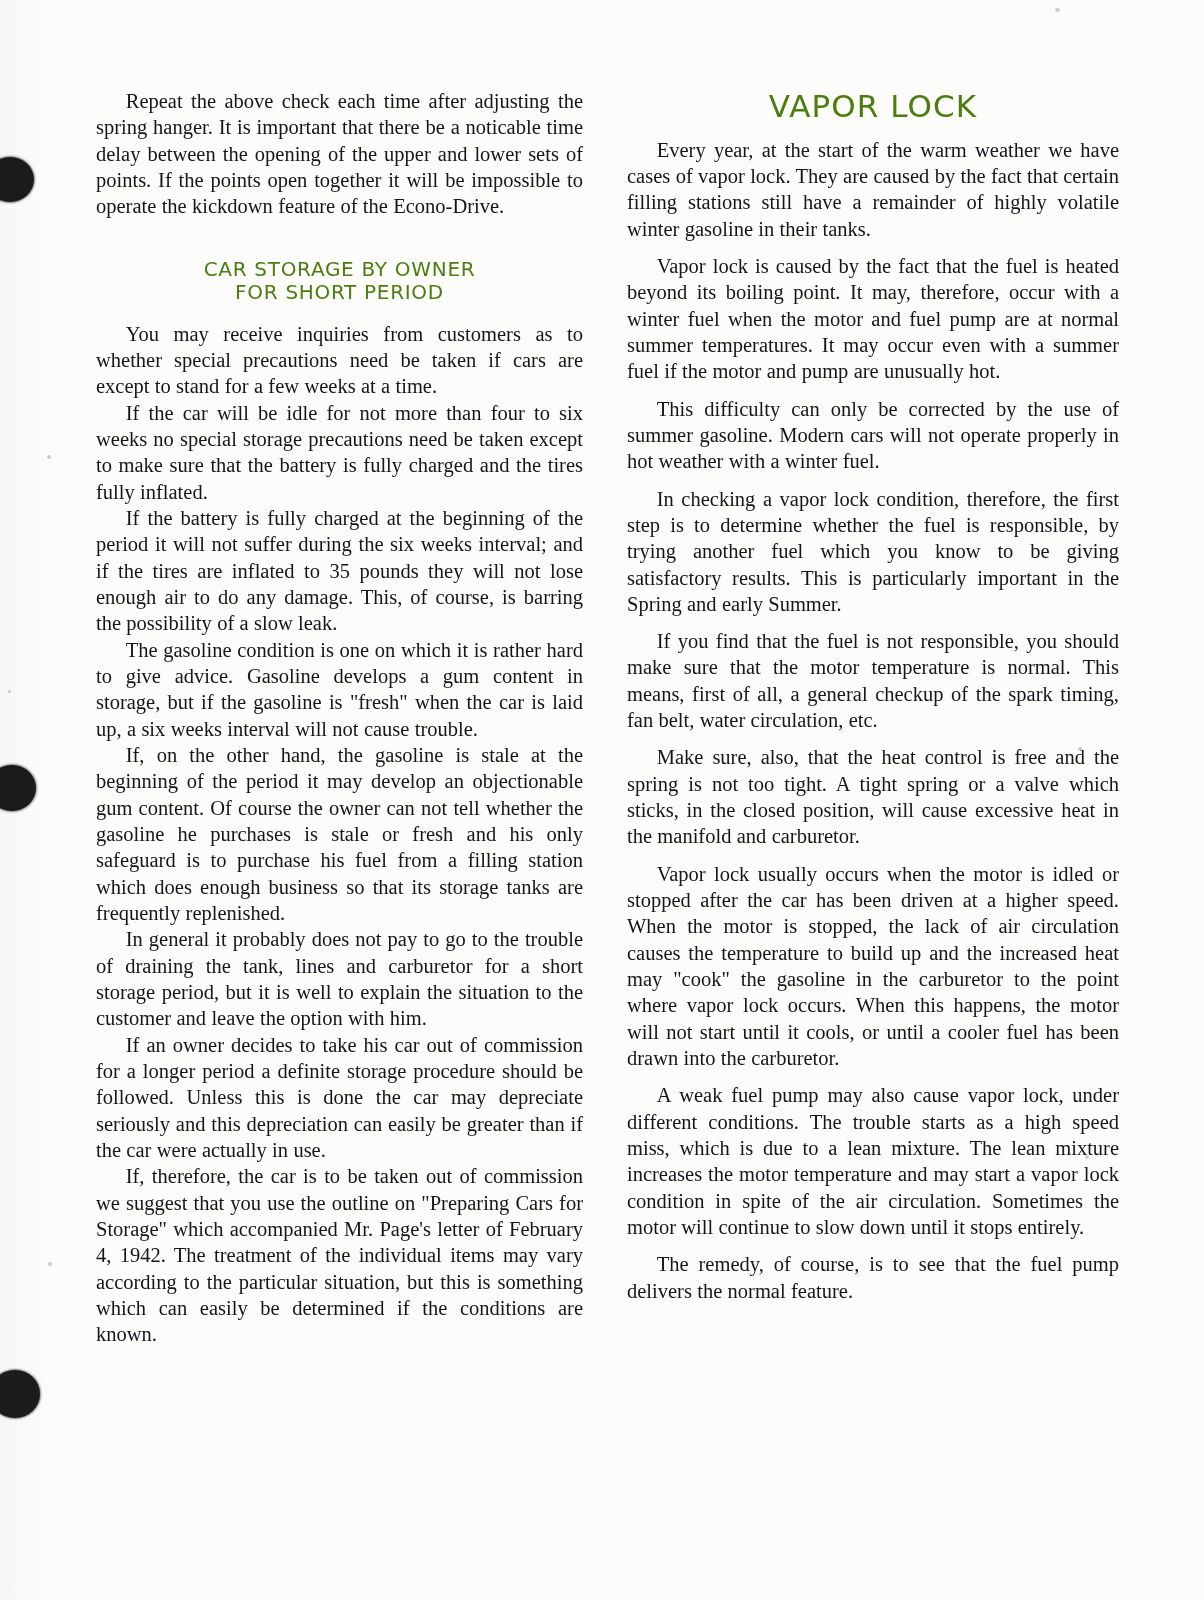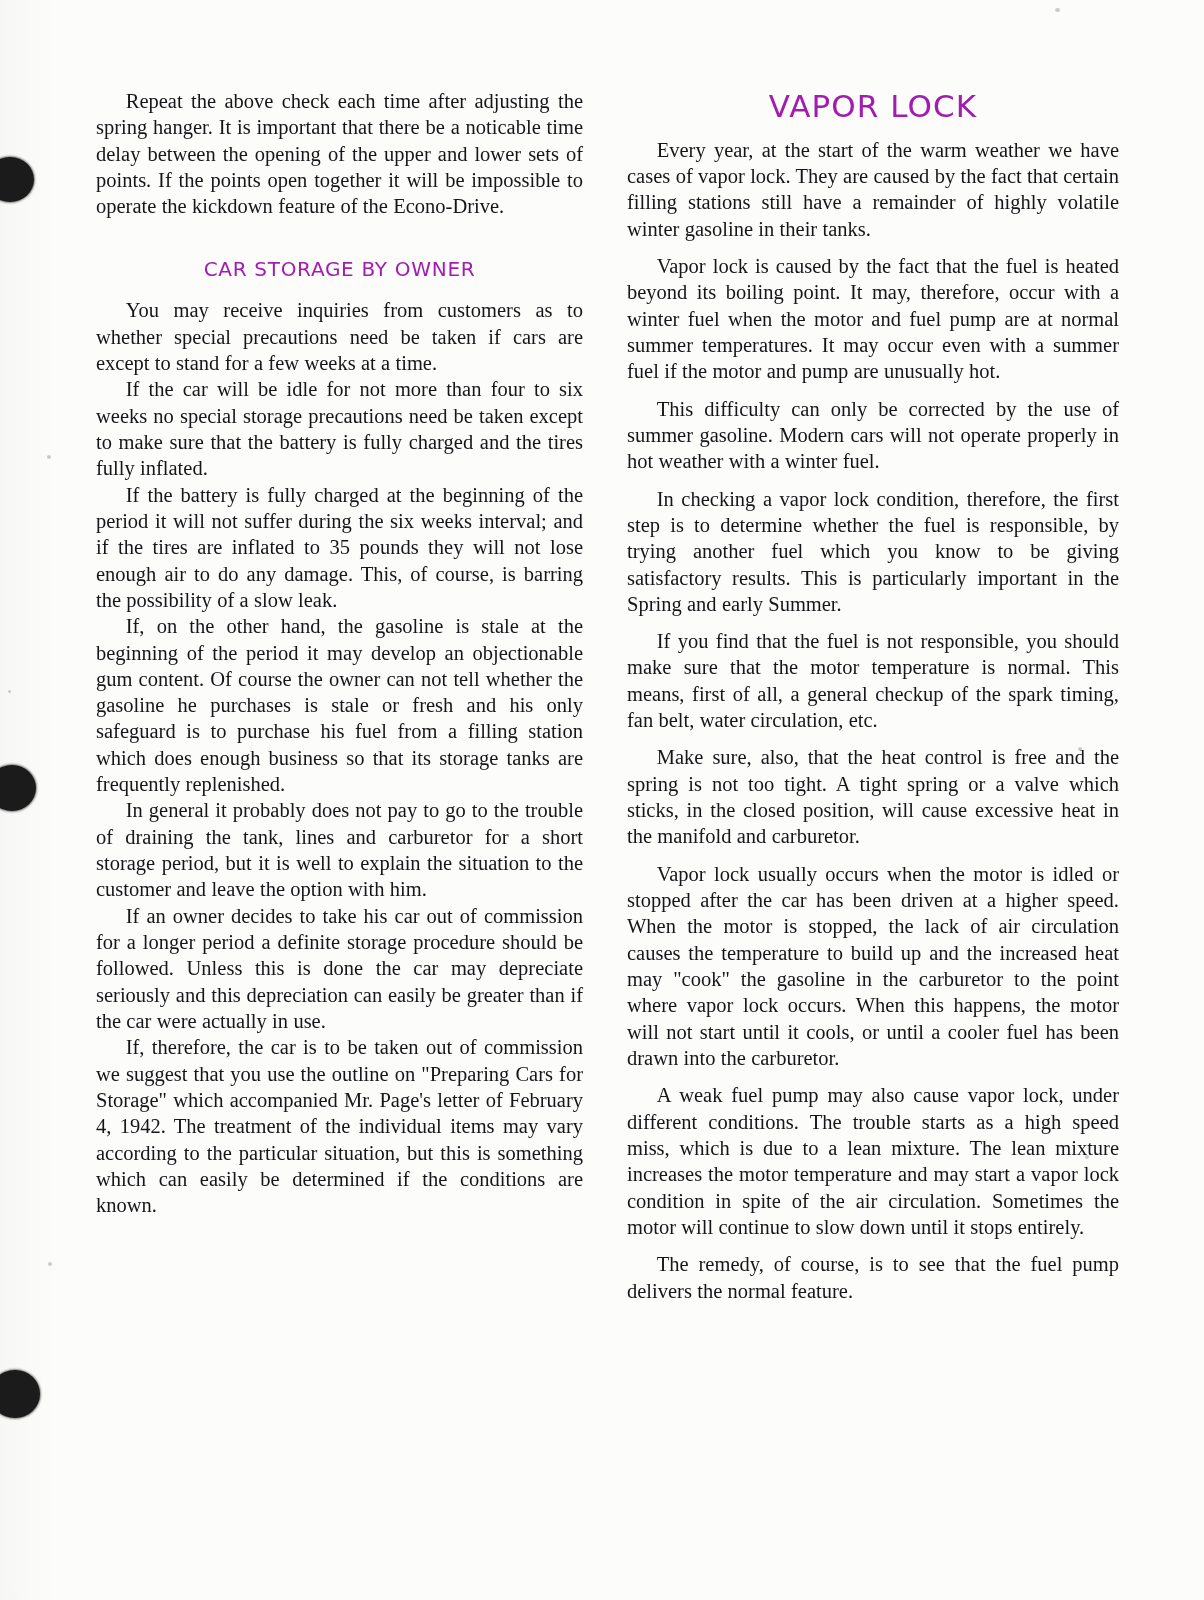--- a/index.html
+++ b/index.html
@@ -58,21 +58,21 @@
     top: 88px;
   }
   #column-left  { left: 96px;  width: 487px; }
   #column-right { left: 627px; width: 492px; }
 
   .section-heading {
     font-family: "DejaVu Sans", "Liberation Sans", sans-serif;
     font-weight: 400;
     text-align: center;
     letter-spacing: 0.035em;
-    color: #a21caf;
+    color: #4d7c0f;
     line-height: 1.18;
     -webkit-font-smoothing: none;
   }
   #heading-car-storage {
     font-size: 20px;
     margin: 38px 0 16px 0;
     padding: 0 2px;
   }
   #heading-vapor-lock {
     font-size: 31px;
@@ -126,25 +126,27 @@
   <div class="speck" id="speck-left-far"></div>
 
   <div id="content">
 
     <div class="column" id="column-left">
 
       <p class="body-par lead">Repeat the above check each time after adjusting the spring hanger. It is important that there be a noticable time delay between the opening of the upper and lower sets of points.   If the points open together it will be impossible to operate the kickdown feature of the Econo-Drive.</p>
 
       <h2 class="section-heading" id="heading-car-storage">
         <span>CAR STORAGE BY OWNER</span><br>
+        <span>FOR SHORT PERIOD</span>
       </h2>
 
       <p class="body-par">You may receive inquiries from customers as to whether special precautions need be taken if cars are except to stand for a few weeks at a time.</p>
       <p class="body-par">If the car will be idle for not more than four to six weeks no special storage precautions need be taken except to make sure that the battery is fully charged and the tires fully inflated.</p>
       <p class="body-par">If the battery is fully charged at the beginning of the period it will not suffer during the six weeks interval; and if the tires are inflated to 35 pounds they will not lose enough air to do any damage.   This, of course, is barring the possibility of a slow leak.</p>
+      <p class="body-par">The gasoline condition is one on which it is rather hard to give advice.   Gasoline develops a gum content in storage, but if the gasoline is "fresh" when the car is laid up, a six weeks interval will not cause trouble.</p>
       <p class="body-par">If, on the other hand, the gasoline is stale at the beginning of the period it may develop an objectionable gum content.   Of course the owner can not tell whether the gasoline he purchases is stale or fresh and his only safeguard is to purchase his fuel from a filling station which does enough business so that its storage tanks are frequently replenished.</p>
       <p class="body-par">In general it probably does not pay to go to the trouble of draining the tank, lines and carburetor for a short storage period, but it is well to explain the situation to the customer and leave the option with him.</p>
       <p class="body-par">If an owner decides to take his car out of commission for a longer period a definite storage procedure should be followed.   Unless this is done the car may depreciate seriously and this depreciation can easily be greater than if the car were actually in use.</p>
       <p class="body-par">If, therefore, the car is to be taken out of commission we suggest that you use the outline on "Preparing Cars for Storage" which accompanied Mr. Page's letter of February 4, 1942. The treatment of the individual items may vary according to the particular situation, but this is something which can easily be determined if the conditions are known.</p>
 
     </div>
 
     <div class="column" id="column-right">
 
       <h2 class="section-heading" id="heading-vapor-lock">VAPOR LOCK</h2>

